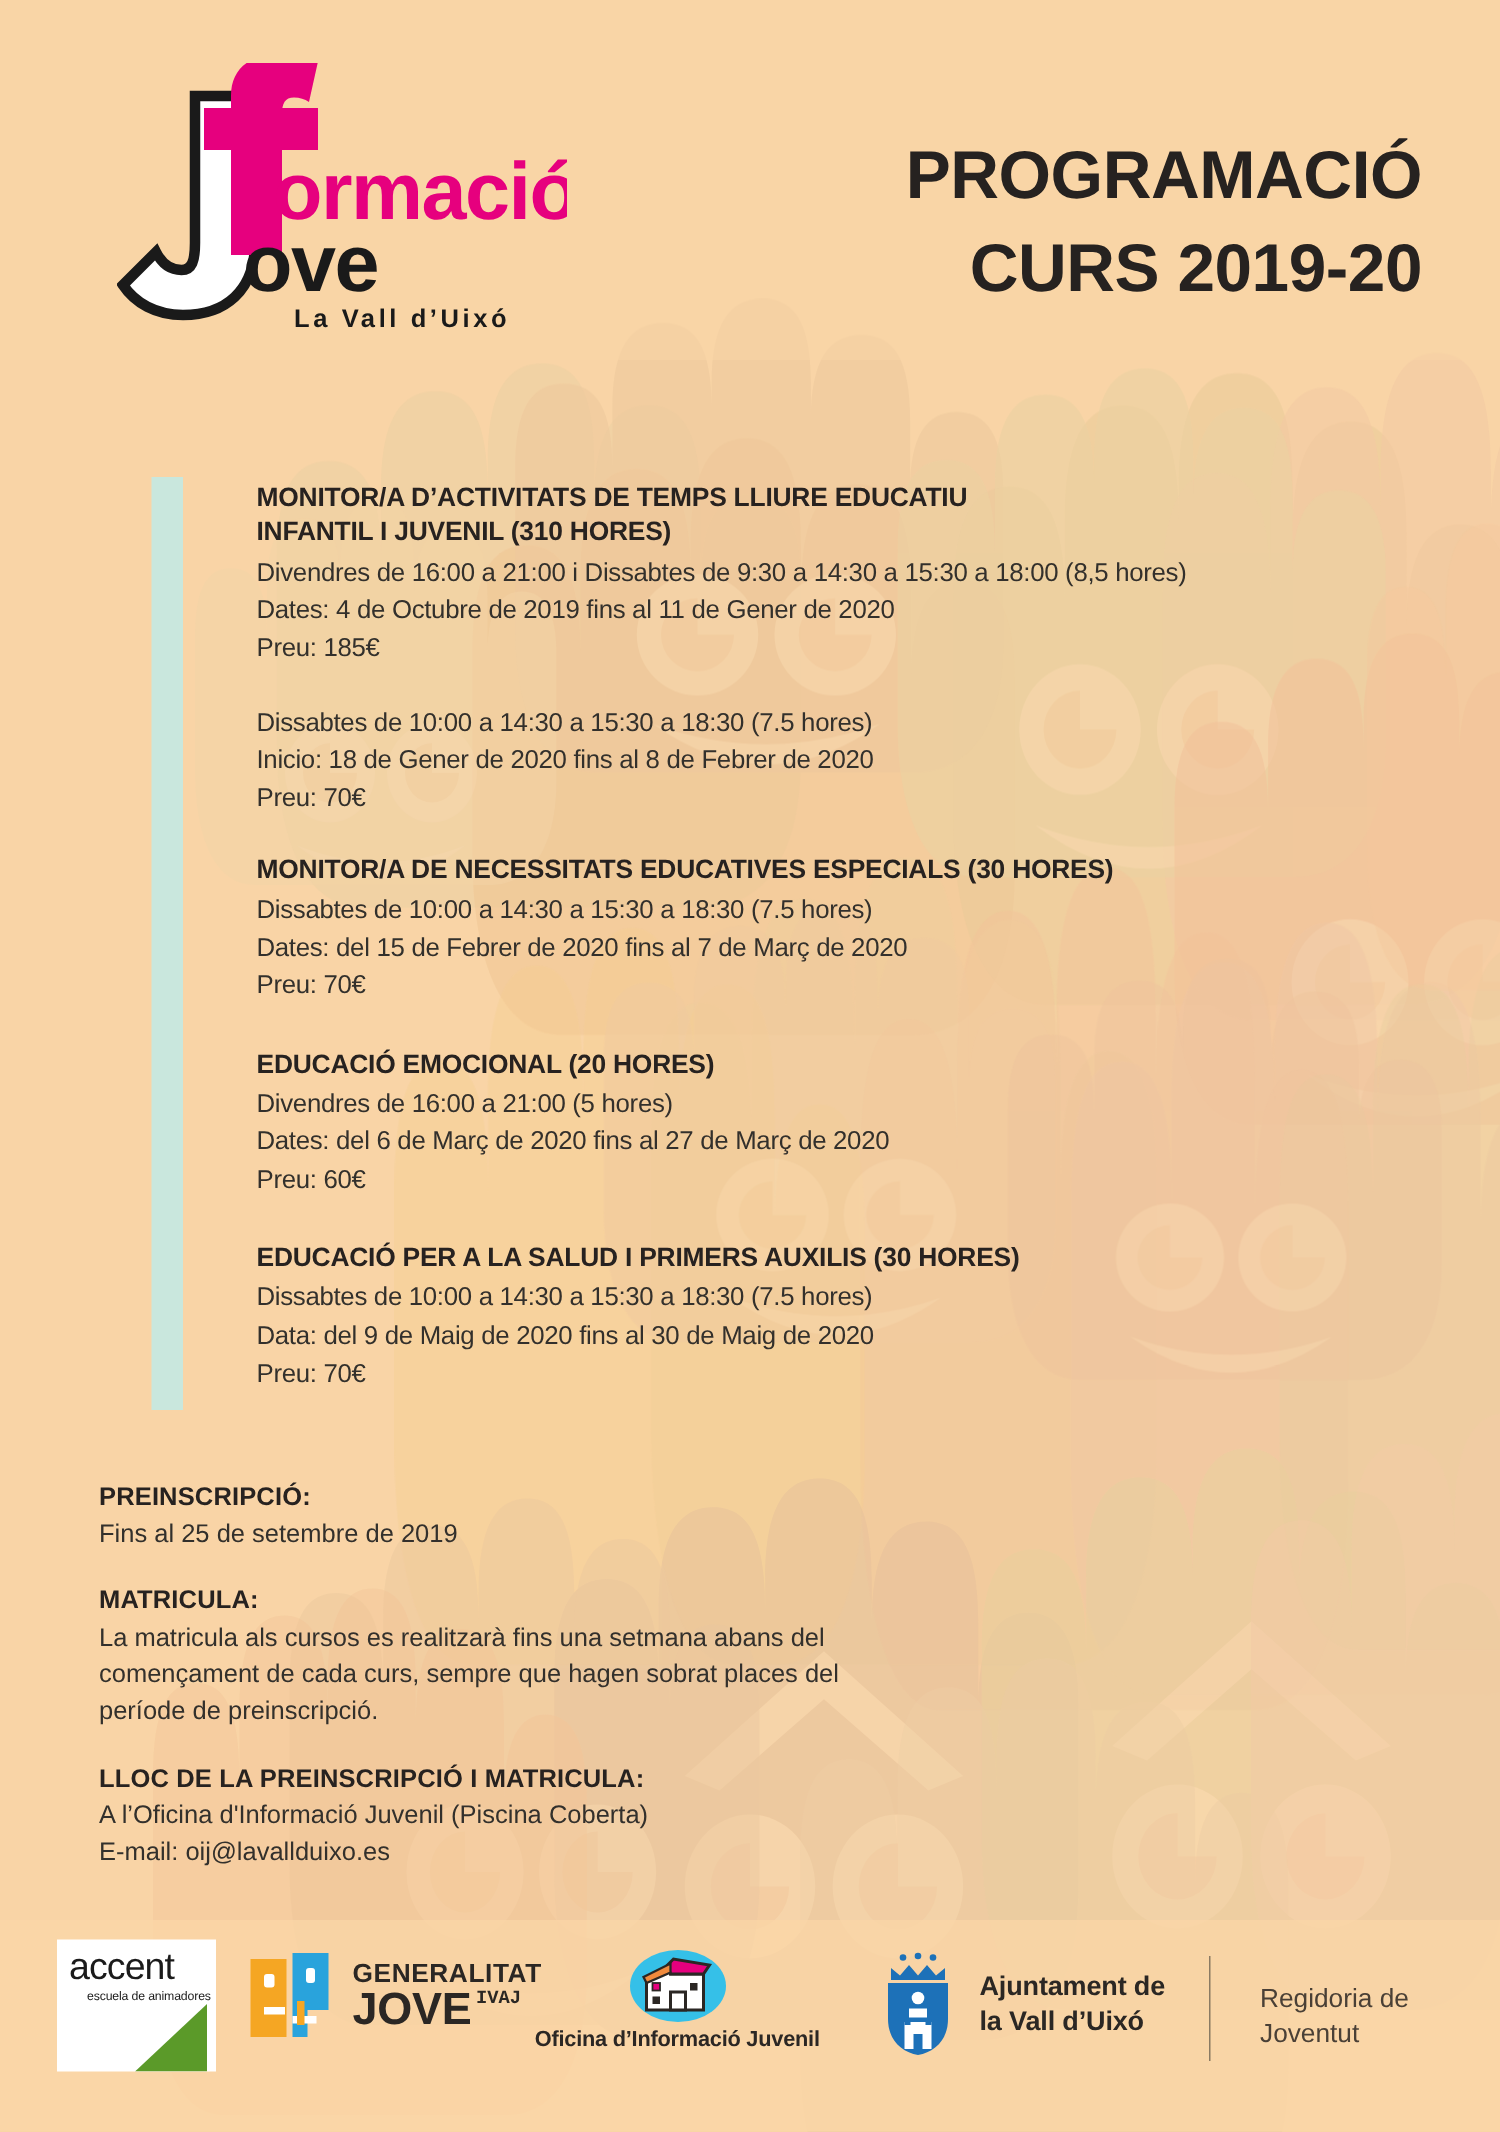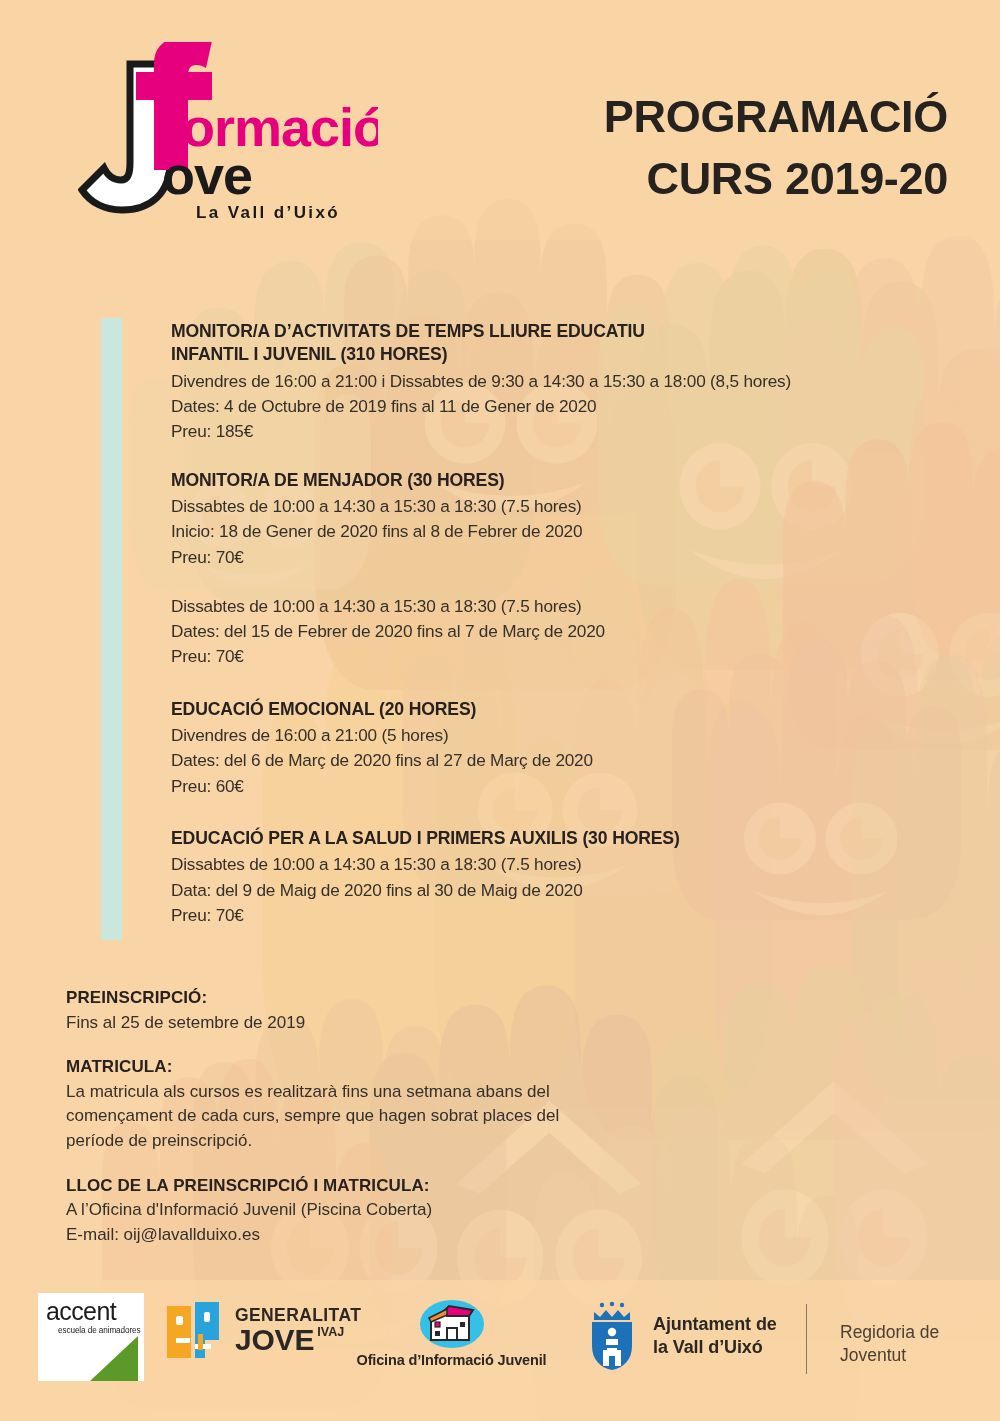--- a/index.html
+++ b/index.html
@@ -199,20 +199,21 @@
     font-size: 30px;
     color: #2b2724;
     letter-spacing: -0.2px;
     line-height: 1.05;
   }
   .gva-ivaj {
     font-weight: bold;
     font-size: 12.5px;
     color: #2b2724;
     margin-top: 2px;
+    font-family: Liberation Mono, monospace;
   }
 
   .oij-logo { left: 344px; top: 10px; width: 215px; text-align: center; }
   .oij-badge { margin: 0 auto; display: block; }
   .oij-label {
     margin-top: 2px;
     font-weight: bold;
     font-size: 14.5px;
     color: #2b2724;
     letter-spacing: -0.15px;
@@ -413,27 +414,27 @@
       <div class="course-title">
         <div>MONITOR/A D’ACTIVITATS DE TEMPS LLIURE EDUCATIU</div>
         <div>INFANTIL I JUVENIL (310 HORES)</div>
       </div>
       <div class="course-line">Divendres de 16:00 a 21:00 i Dissabtes de 9:30 a 14:30 a 15:30 a 18:00 (8,5 hores)</div>
       <div class="course-line">Dates: 4 de Octubre de 2019 fins al 11 de Gener de 2020</div>
       <div class="course-line">Preu: 185€</div>
     </div>
 
     <div class="course c2">
-      <div class="course-title">MONITOR/A DE MENJADOR (30 HORES)</div>
       <div class="course-line">Dissabtes de 10:00 a 14:30 a 15:30 a 18:30 (7.5 hores)</div>
       <div class="course-line">Inicio: 18 de Gener de 2020 fins al 8 de Febrer de 2020</div>
       <div class="course-line">Preu: 70€</div>
     </div>
 
     <div class="course c3">
+      <div class="course-title">MONITOR/A DE NECESSITATS EDUCATIVES ESPECIALS (30 HORES)</div>
       <div class="course-line">Dissabtes de 10:00 a 14:30 a 15:30 a 18:30 (7.5 hores)</div>
       <div class="course-line">Dates: del 15 de Febrer de 2020 fins al 7 de Març de 2020</div>
       <div class="course-line">Preu: 70€</div>
     </div>
 
     <div class="course c4">
       <div class="course-title">EDUCACIÓ EMOCIONAL (20 HORES)</div>
       <div class="course-line">Divendres  de 16:00 a 21:00 (5 hores)</div>
       <div class="course-line">Dates: del 6 de Març de 2020 fins al 27 de Març de 2020</div>
       <div class="course-line">Preu: 60€</div>

